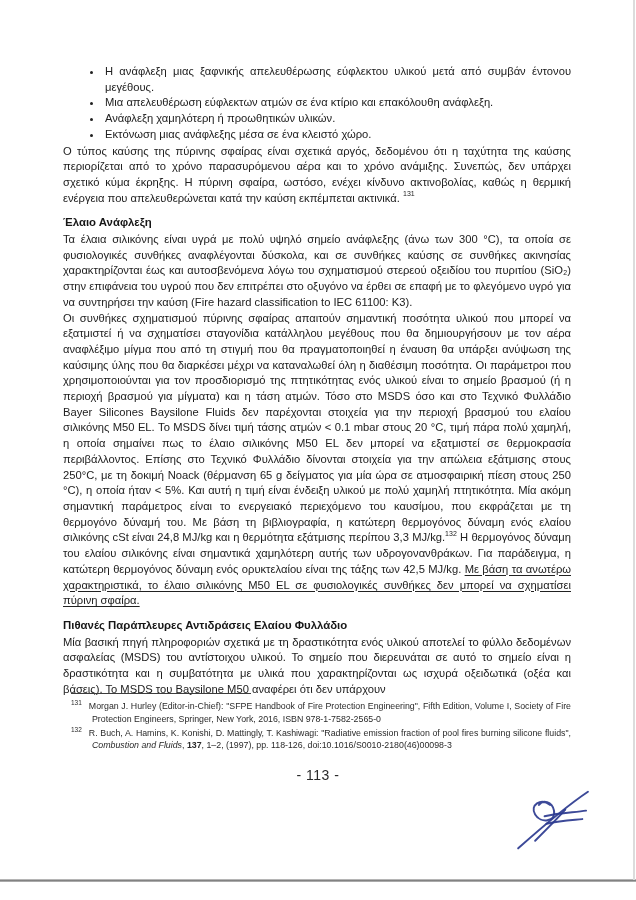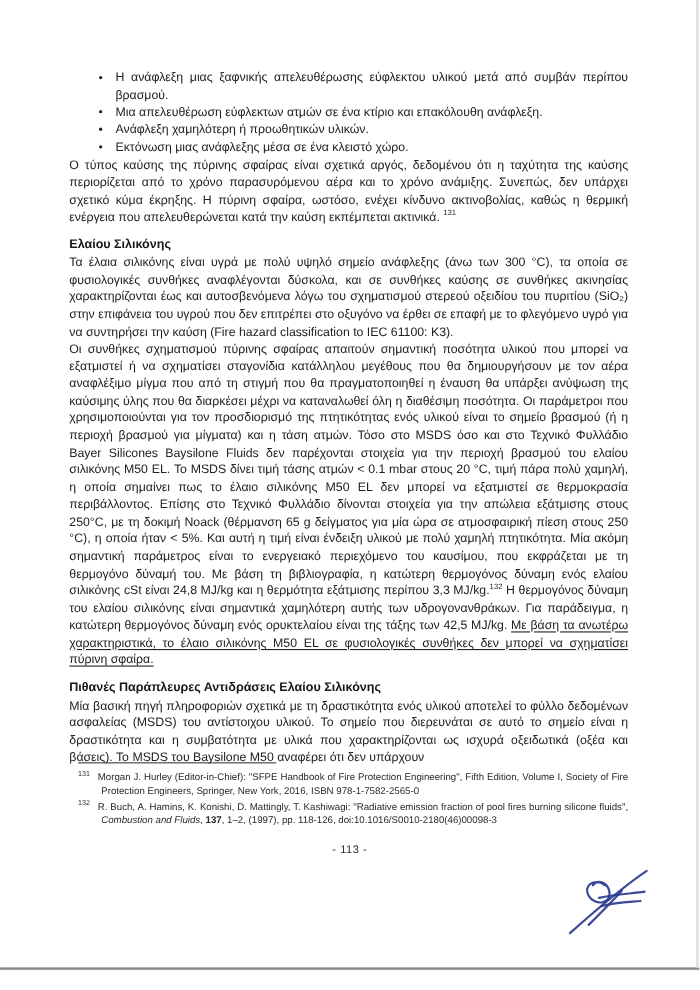--- a/index.html
+++ b/index.html
@@ -25,56 +25,56 @@
   .footnotes {
     position:absolute; left:71px; top:700px; width:500px;
     font-size:8.8px; line-height:12.8px; color:#2a2a2a; text-align:justify;
   }
   .fn { padding-left:21px; text-indent:-21px; margin:0 0 1px 0; }
   .fn sup { font-size:6.5px; margin-right:7px; line-height:0; }
   .fn em { font-style:italic; }
   .fn b { font-weight:bold; }
   .page-num {
     position:absolute; left:0; top:767px; width:100%; text-align:center;
-    font-size:10px; color:#2a2a2a; letter-spacing:0.5px;
+    font-size:14px; color:#2a2a2a; letter-spacing:0.5px;
   }
   .signature { position:absolute; left:506px; top:788px; width:96px; height:66px; }
   .signature path { fill:none; stroke:#2b3a8f; stroke-width:2.1; stroke-linecap:round; opacity:0.92; }
   .edge-bottom {
     position:absolute; left:0; top:879px; width:636px; height:3px;
     background:linear-gradient(#cfcfcf, #7a7a7a 55%, #c6c6c6);
   }
   .edge-right {
     position:absolute; right:1px; top:0; width:2px; height:880px; background:#dcdcdc;
   }
 </style>
 </head>
 <body>
 
 <div class="scan">
 
   <div class="text-col">
 
     <ul class="bullets">
-      <li>Η ανάφλεξη μιας ξαφνικής απελευθέρωσης εύφλεκτου υλικού μετά από συμβάν περίπου βρασμού.</li>
+      <li>Η ανάφλεξη μιας ξαφνικής απελευθέρωσης εύφλεκτου υλικού μετά από συμβάν έντονου μεγέθους.</li>
       <li>Μια απελευθέρωση εύφλεκτων ατμών σε ένα κτίριο και επακόλουθη ανάφλεξη.</li>
       <li>Ανάφλεξη χαμηλότερη ή προωθητικών υλικών.</li>
       <li>Εκτόνωση μιας ανάφλεξης μέσα σε ένα κλειστό χώρο.</li>
     </ul>
 
     <p class="para"><span>Ο τύπος καύσης της πύρινης σφαίρας είναι σχετικά αργός, δεδομένου ότι η ταχύτητα της καύσης περιορίζεται από το χρόνο παρασυρόμενου αέρα και το χρόνο ανάμιξης. Συνεπώς, δεν υπάρχει σχετικό κύμα έκρηξης. Η πύρινη σφαίρα, ωστόσο, ενέχει κίνδυνο ακτινοβολίας, καθώς η θερμική ενέργεια που απελευθερώνεται κατά την καύση εκπέμπεται ακτινικά. </span><sup class="fnref">131</sup></p>
 
 
-    <h3 class="heading">Ελαίου Σιλικόνης</h3>
+    <h3 class="heading">Έλαιο Ανάφλεξη</h3>
 
     <p class="para">Τα έλαια σιλικόνης είναι υγρά με πολύ υψηλό σημείο ανάφλεξης (άνω των 300 °C), τα οποία σε φυσιολογικές συνθήκες αναφλέγονται δύσκολα, και σε συνθήκες καύσης σε συνθήκες ακινησίας χαρακτηρίζονται έως και αυτοσβενόμενα λόγω του σχηματισμού στερεού οξειδίου του πυριτίου (SiO₂) στην επιφάνεια του υγρού που δεν επιτρέπει στο οξυγόνο να έρθει σε επαφή με το φλεγόμενο υγρό για να συντηρήσει την καύση (Fire hazard classification to IEC 61100: K3).</p>
 
     <p class="para"><span>Οι συνθήκες σχηματισμού πύρινης σφαίρας απαιτούν σημαντική ποσότητα υλικού που μπορεί να εξατμιστεί ή να σχηματίσει σταγονίδια κατάλληλου μεγέθους που θα δημιουργήσουν με τον αέρα αναφλέξιμο μίγμα που από τη στιγμή που θα πραγματοποιηθεί η έναυση θα υπάρξει ανύψωση της καύσιμης ύλης που θα διαρκέσει μέχρι να καταναλωθεί όλη η διαθέσιμη ποσότητα. Οι παράμετροι που χρησιμοποιούνται για τον προσδιορισμό της πτητικότητας ενός υλικού είναι το σημείο βρασμού (ή η περιοχή βρασμού για μίγματα) και η τάση ατμών. Τόσο στο MSDS όσο και στο Τεχνικό Φυλλάδιο Bayer Silicones Baysilone Fluids δεν παρέχονται στοιχεία για την περιοχή βρασμού του ελαίου σιλικόνης M50 EL. Το MSDS δίνει τιμή τάσης ατμών &lt; 0.1 mbar στους 20 °C, τιμή πάρα πολύ χαμηλή, η οποία σημαίνει πως το έλαιο σιλικόνης M50 EL δεν μπορεί να εξατμιστεί σε θερμοκρασία περιβάλλοντος. Επίσης στο Τεχνικό Φυλλάδιο δίνονται στοιχεία για την απώλεια εξάτμισης στους 250°C, με τη δοκιμή Noack (θέρμανση 65 g δείγματος για μία ώρα σε ατμοσφαιρική πίεση στους 250 °C), η οποία ήταν &lt; 5%. Και αυτή η τιμή είναι ένδειξη υλικού με πολύ χαμηλή πτητικότητα. Μία ακόμη σημαντική παράμετρος είναι το ενεργειακό περιεχόμενο του καυσίμου, που εκφράζεται με τη θερμογόνο δύναμή του. Με βάση τη βιβλιογραφία, η κατώτερη θερμογόνος δύναμη ενός ελαίου σιλικόνης  cSt είναι 24,8 MJ/kg και η θερμότητα εξάτμισης περίπου 3,3 MJ/kg.</span><sup class="fnref">132</sup><span> Η θερμογόνος δύναμη του ελαίου σιλικόνης είναι σημαντικά χαμηλότερη αυτής των υδρογονανθράκων. Για παράδειγμα, η κατώτερη θερμογόνος δύναμη ενός ορυκτελαίου είναι της τάξης των 42,5 MJ/kg. </span><span class="u-line">Με βάση τα ανωτέρω χαρακτηριστικά, το έλαιο σιλικόνης M50 EL σε φυσιολογικές συνθήκες δεν μπορεί να σχηματίσει πύρινη σφαίρα.</span></p>
 
-    <h3 class="heading">Πιθανές Παράπλευρες Αντιδράσεις Ελαίου Σιλικόνης</h3>
+    <h3 class="heading">Πιθανές Παράπλευρες Αντιδράσεις Ελαίου Φυλλάδιο</h3>
 
     <p class="para">Μία βασική πηγή πληροφοριών σχετικά με τη δραστικότητα ενός υλικού αποτελεί το φύλλο δεδομένων ασφαλείας (MSDS) του αντίστοιχου υλικού. Το σημείο που διερευνάται σε αυτό το σημείο είναι η δραστικότητα και η συμβατότητα με υλικά που χαρακτηρίζονται ως ισχυρά οξειδωτικά (οξέα και βάσεις). Το MSDS του Baysilone M50 αναφέρει ότι δεν υπάρχουν</p>
 
   </div>
 
   <div class="fn-sep"></div>
 
   <div class="footnotes">
     <div class="fn"><sup>131</sup><span>Morgan J. Hurley (Editor-in-Chief): "SFPE Handbook of Fire Protection Engineering", Fifth Edition, Volume I, Society of Fire Protection Engineers, Springer, New York, 2016, ISBN 978-1-7582-2565-0</span></div>
     <div class="fn"><sup>132</sup><span>R. Buch, A. Hamins, K. Konishi, D. Mattingly, T. Kashiwagi: "Radiative emission fraction of pool fires burning silicone fluids", </span><em>Combustion and Fluids</em><span>, </span><b>137</b><span>, 1–2, (1997), pp. 118-126, doi:10.1016/S0010-2180(46)00098-3</span></div>

